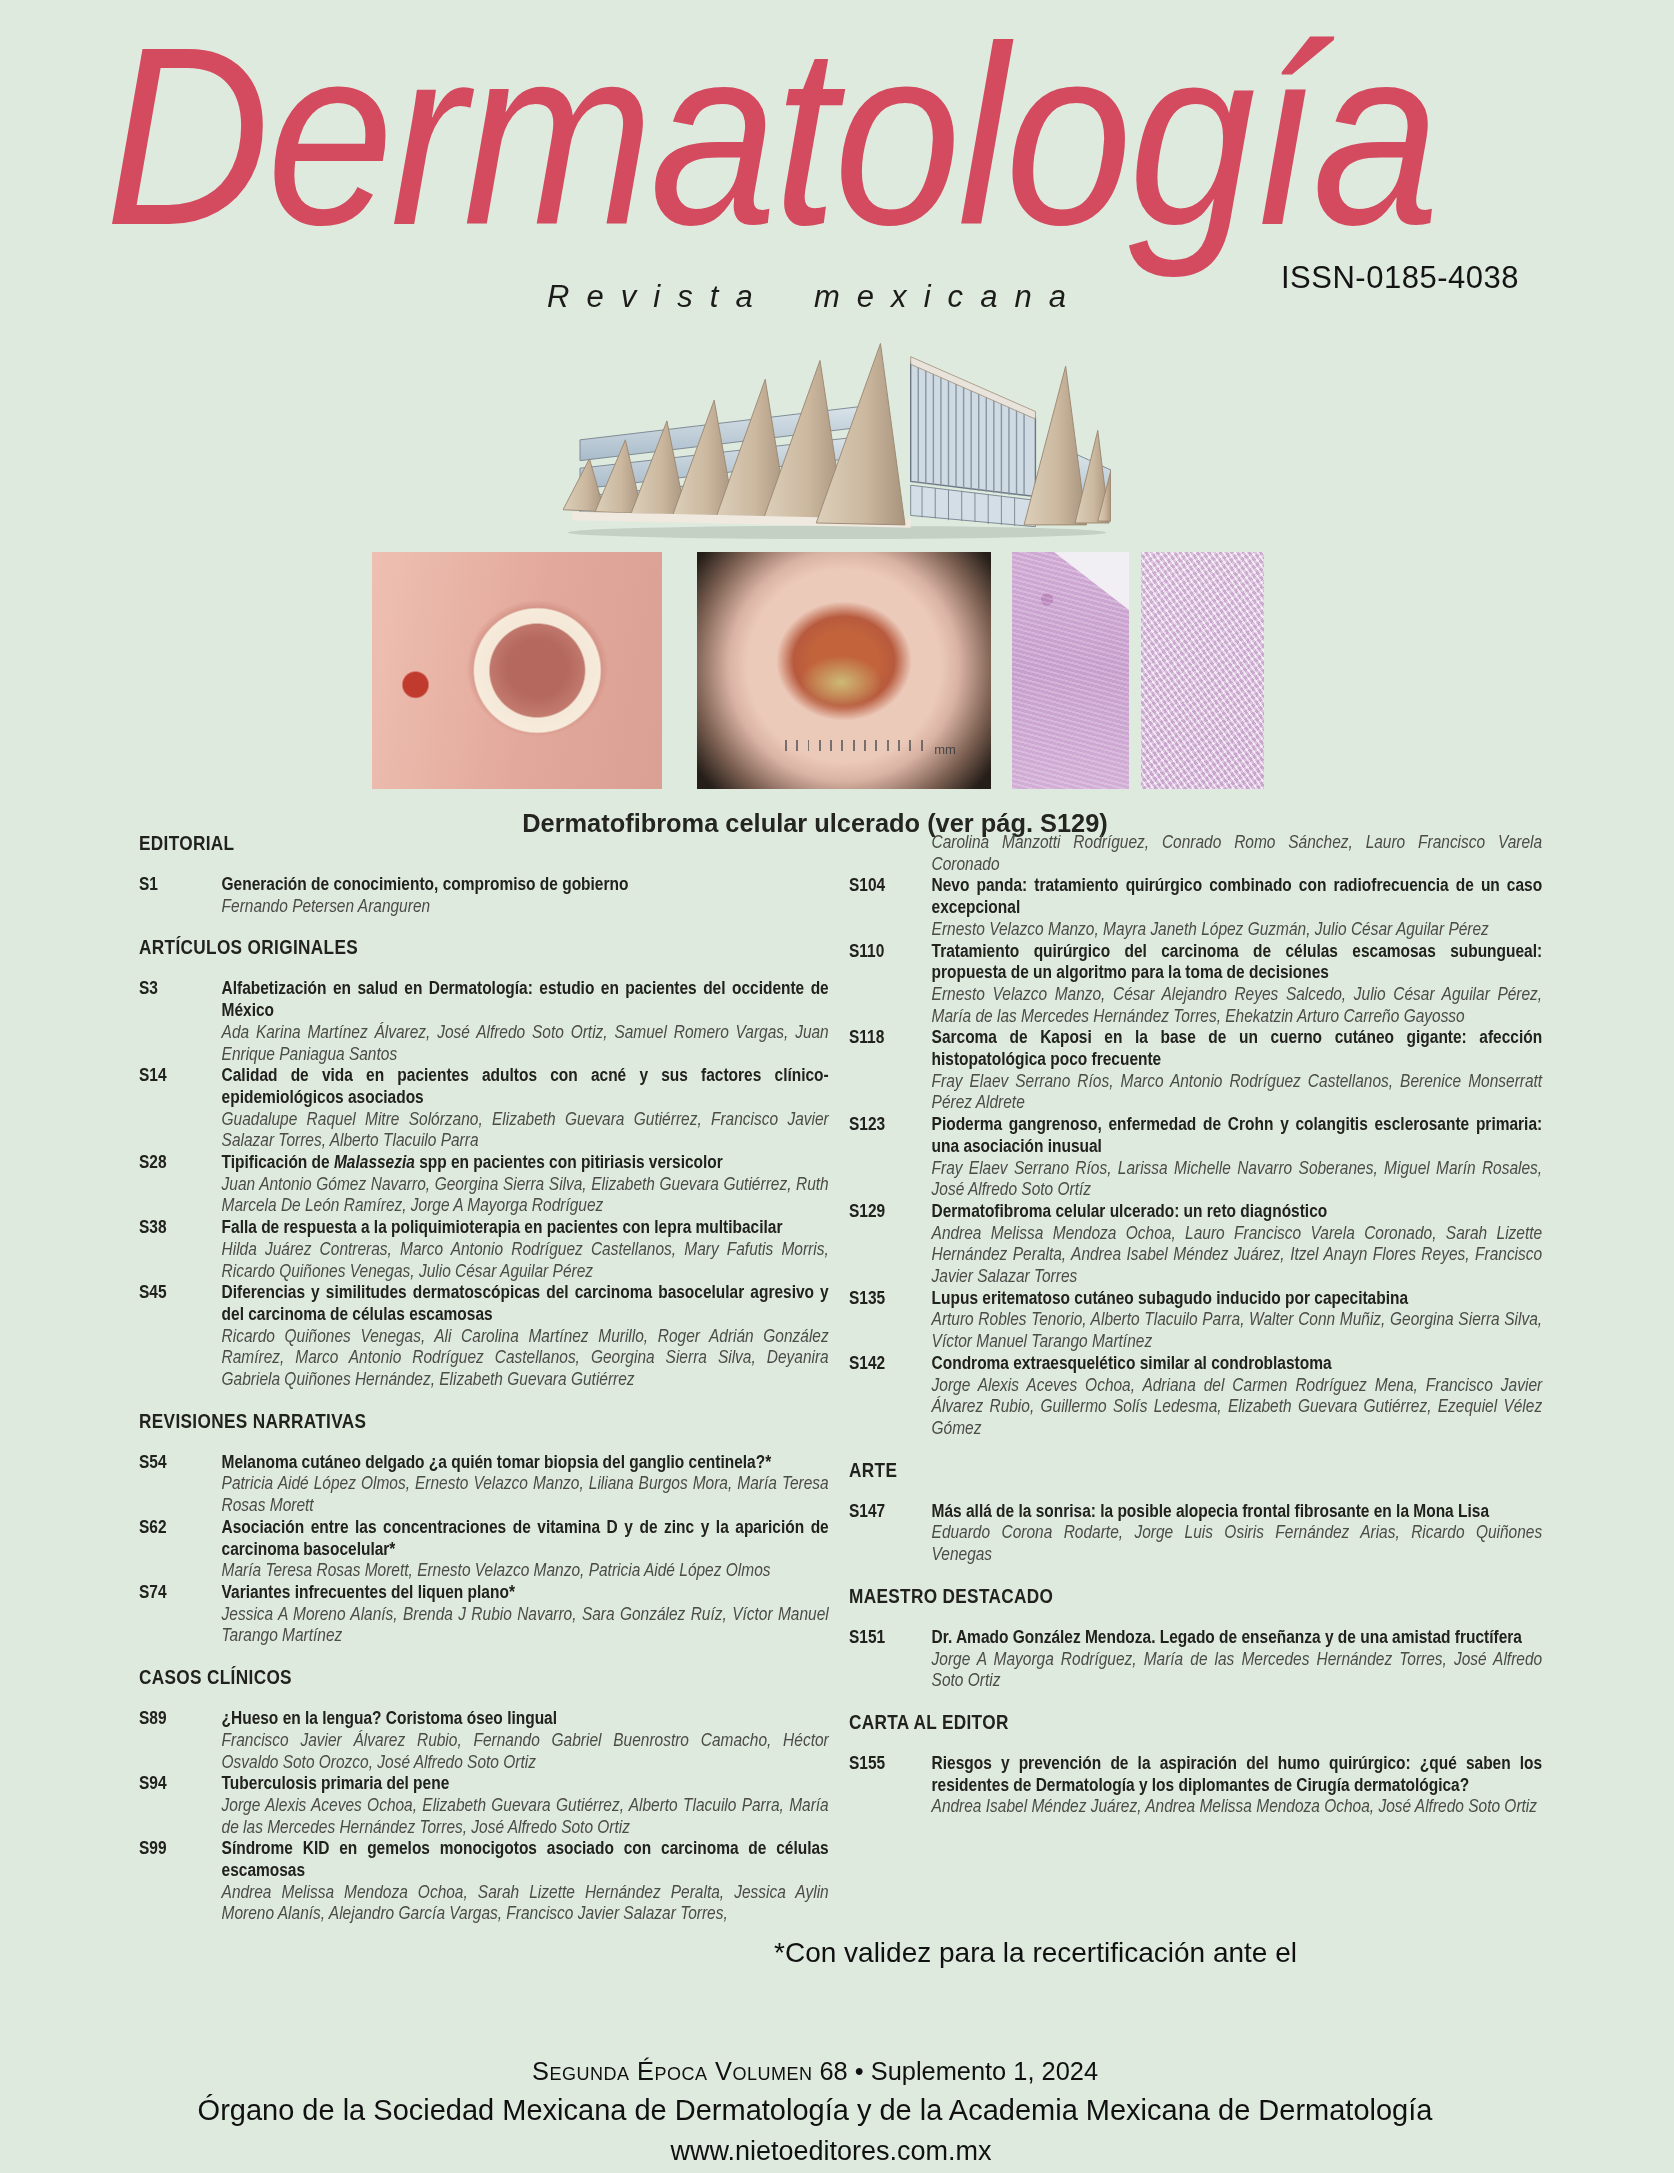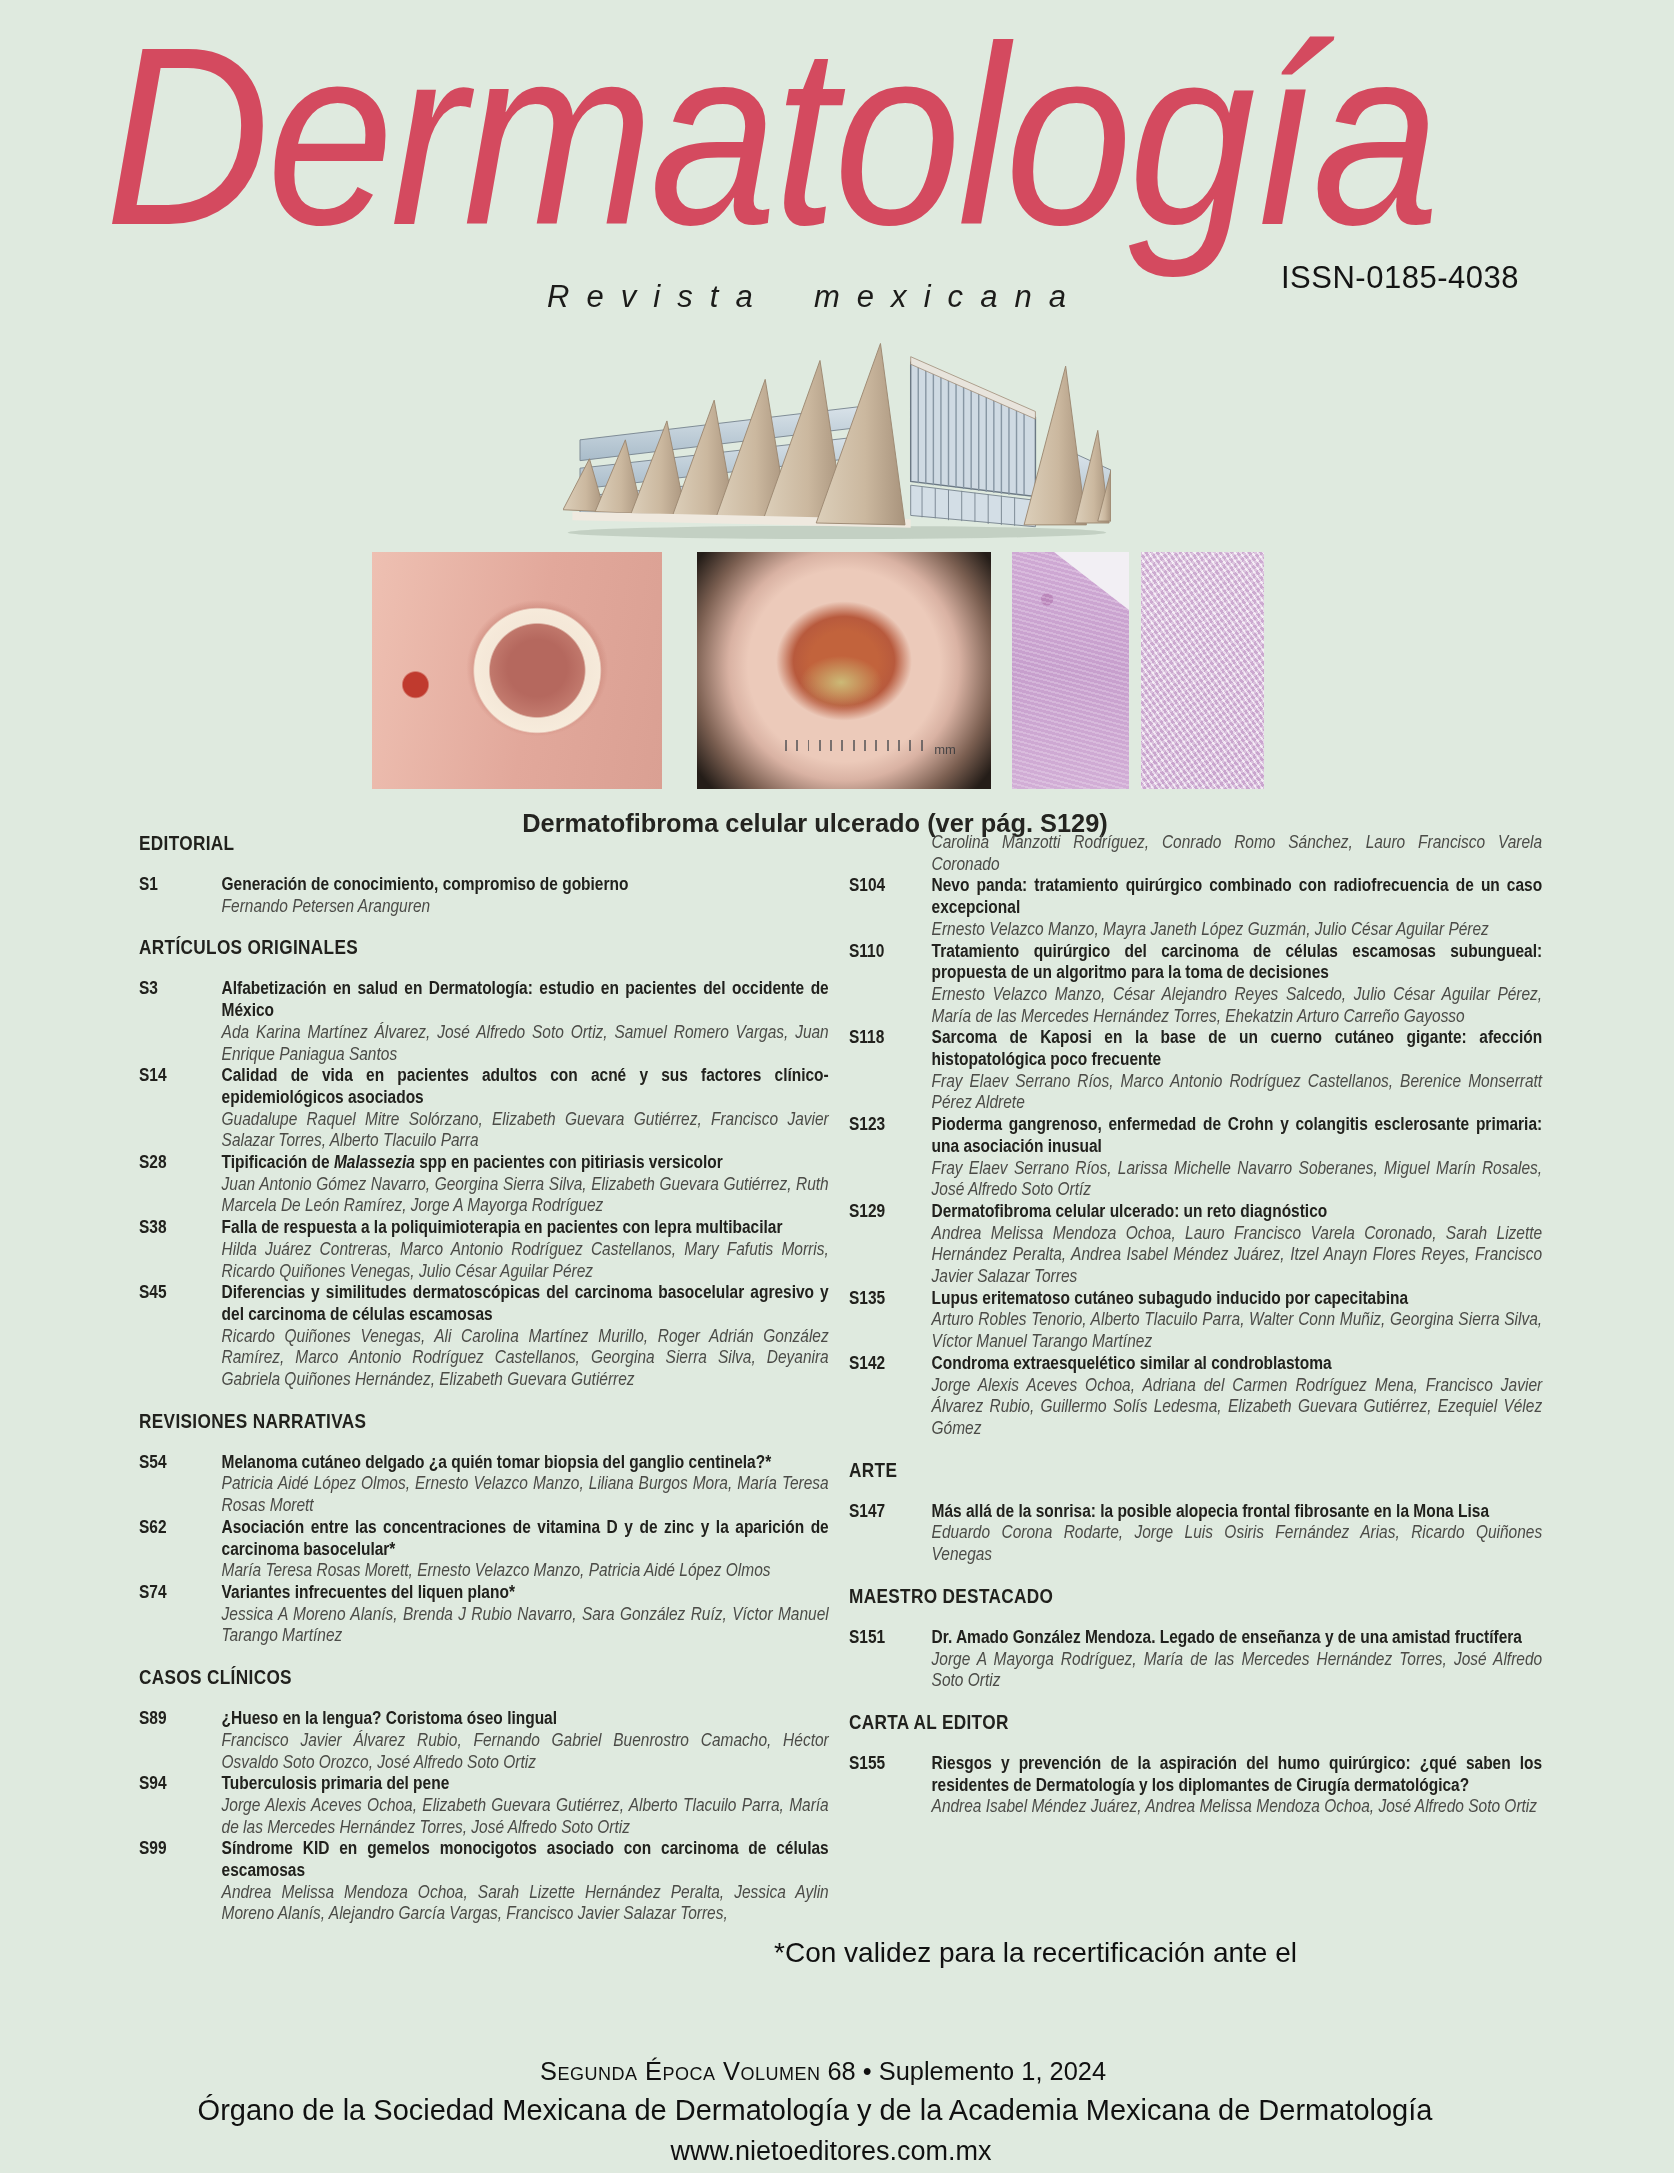--- a/index.html
+++ b/index.html
@@ -116,21 +116,21 @@
     text-align:justify;color:var(--authors);
   }
 
   
   .note{
     position:absolute;left:659px;top:1928px;width:753px;
     text-align:center;font-size:28px;line-height:49px;color:#101010;
   }
   .volume-line{
     position:absolute;left:0;top:2057px;width:100%;
-    text-align:center;font-size:25.4px;color:#101010;padding-left:8px;
+    text-align:center;font-size:25.4px;color:#101010;
   }
   .volume-line .sc{font-variant:small-caps;letter-spacing:0.5px;}
   .organ-line{
     position:absolute;left:0;top:2094px;width:100%;
     text-align:center;font-size:29px;color:#101010;
   }
   .website{
     position:absolute;left:0;top:2136px;width:100%;
     text-align:center;font-size:27px;color:#101010;padding-left:16px;
   }

